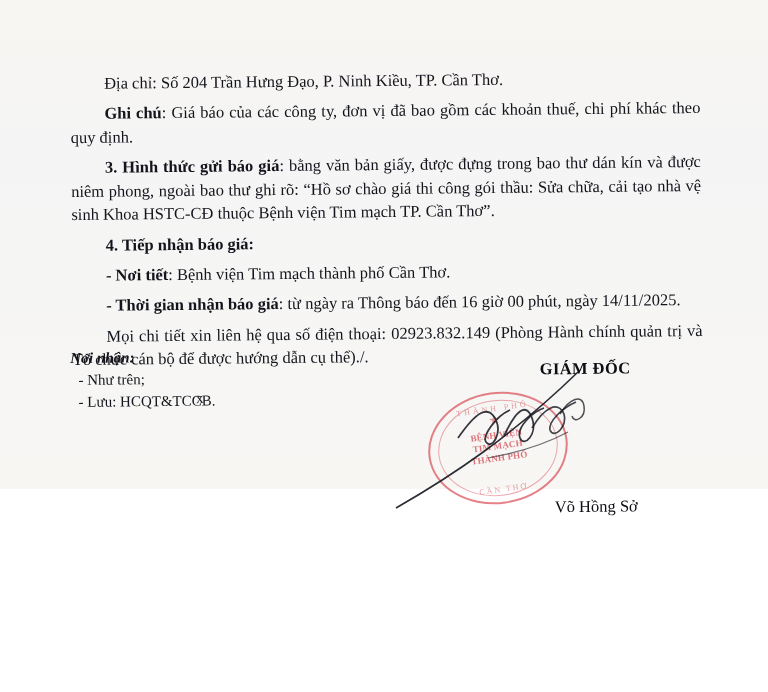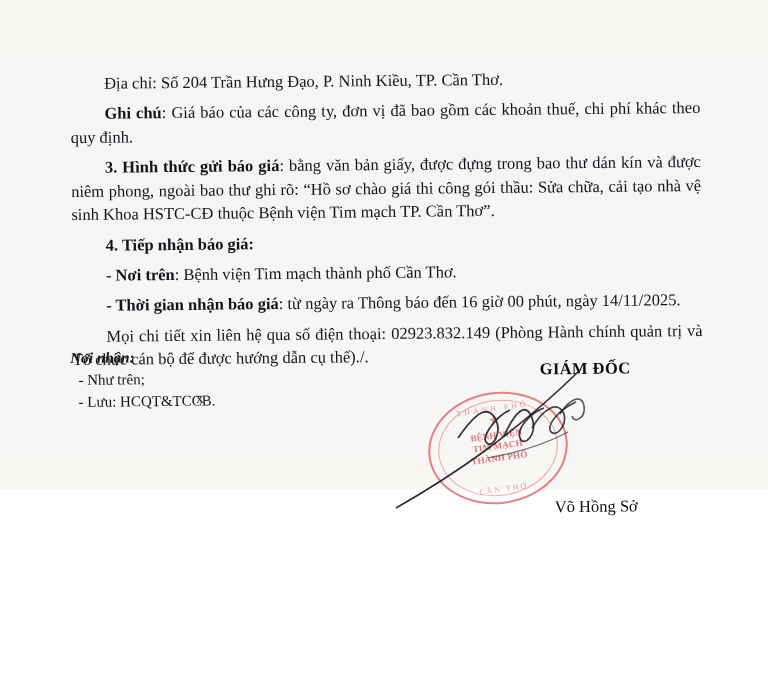--- a/index.html
+++ b/index.html
@@ -204,21 +204,21 @@
 
     <p class="para indent">
       <b>3. Hình thức gửi báo giá</b><span>: bằng văn bản giấy, được đựng trong bao thư dán kín và được niêm phong, ngoài bao thư ghi rõ: “Hồ sơ chào giá thi công gói thầu: Sửa chữa, cải tạo nhà vệ sinh Khoa HSTC-CĐ thuộc Bệnh viện Tim mạch TP. Cần Thơ”.</span>
     </p>
 
     <p class="para indent">
       <b>4. Tiếp nhận báo giá:</b>
     </p>
 
     <p class="sub">
-      <b>- Nơi trên</b><span>: Bệnh viện Tim mạch thành phố Cần Thơ.</span>
+      <b>- Nơi tiết</b><span>: Bệnh viện Tim mạch thành phố Cần Thơ.</span>
     </p>
 
     <p class="sub">
       <b>- Thời gian nhận báo giá</b><span>: từ ngày ra Thông báo đến 16 giờ 00 phút, ngày 14/11/2025.</span>
     </p>
 
     <p class="para indent">
       <span>Mọi chi tiết xin liên hệ qua số điện thoại: 02923.832.149 (Phòng Hành chính quản trị và Tổ chức cán bộ để được hướng dẫn cụ thể)./.</span>
     </p>
 

